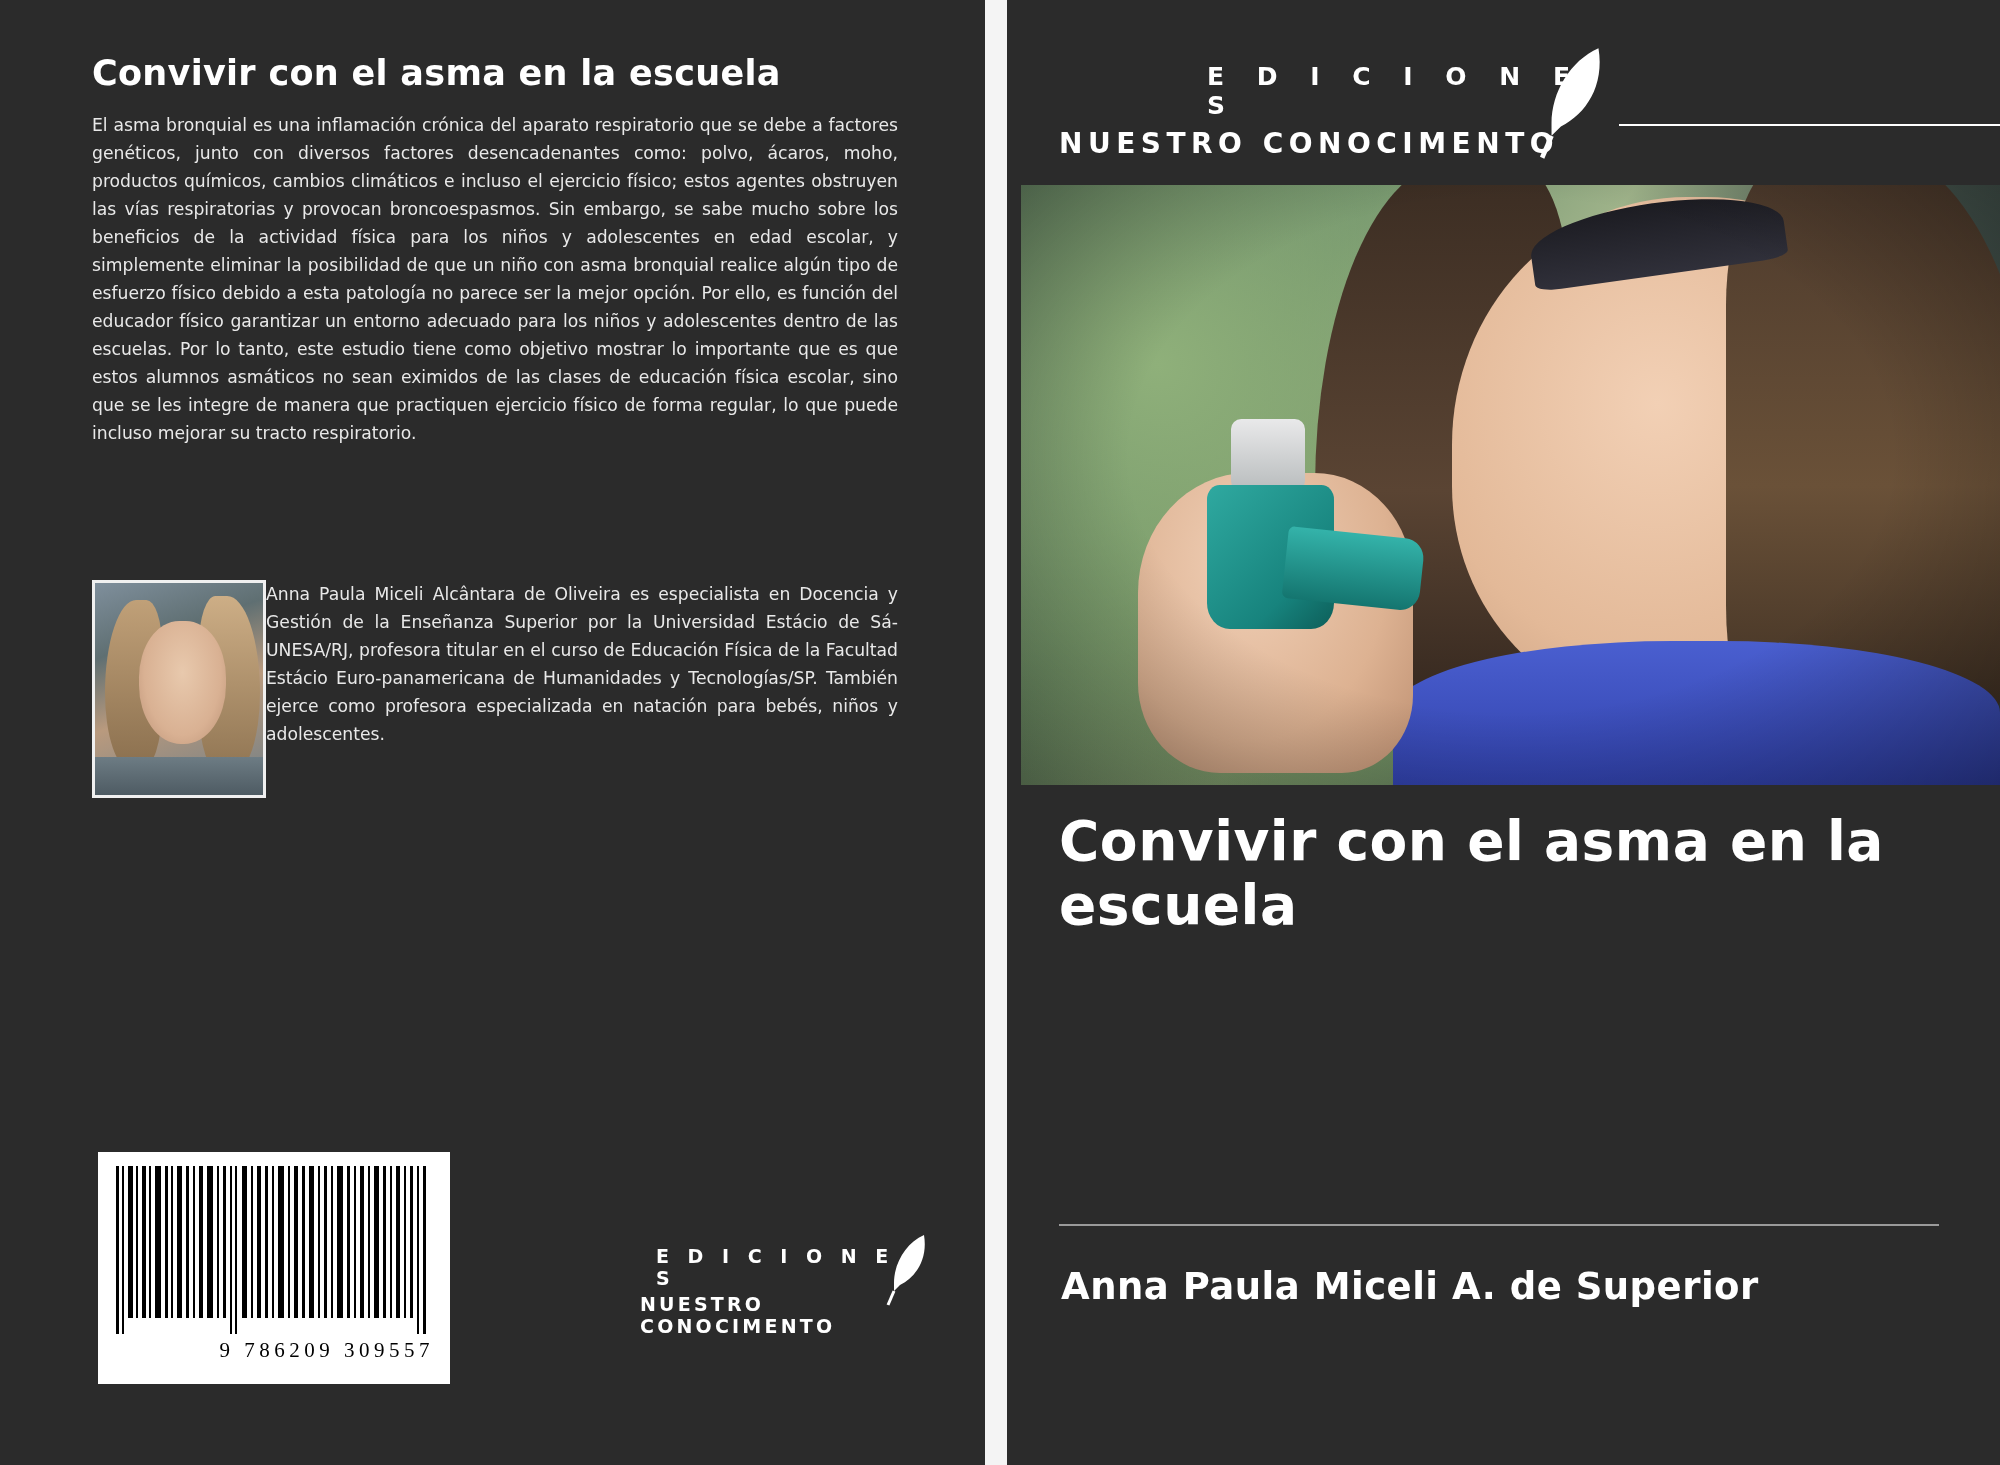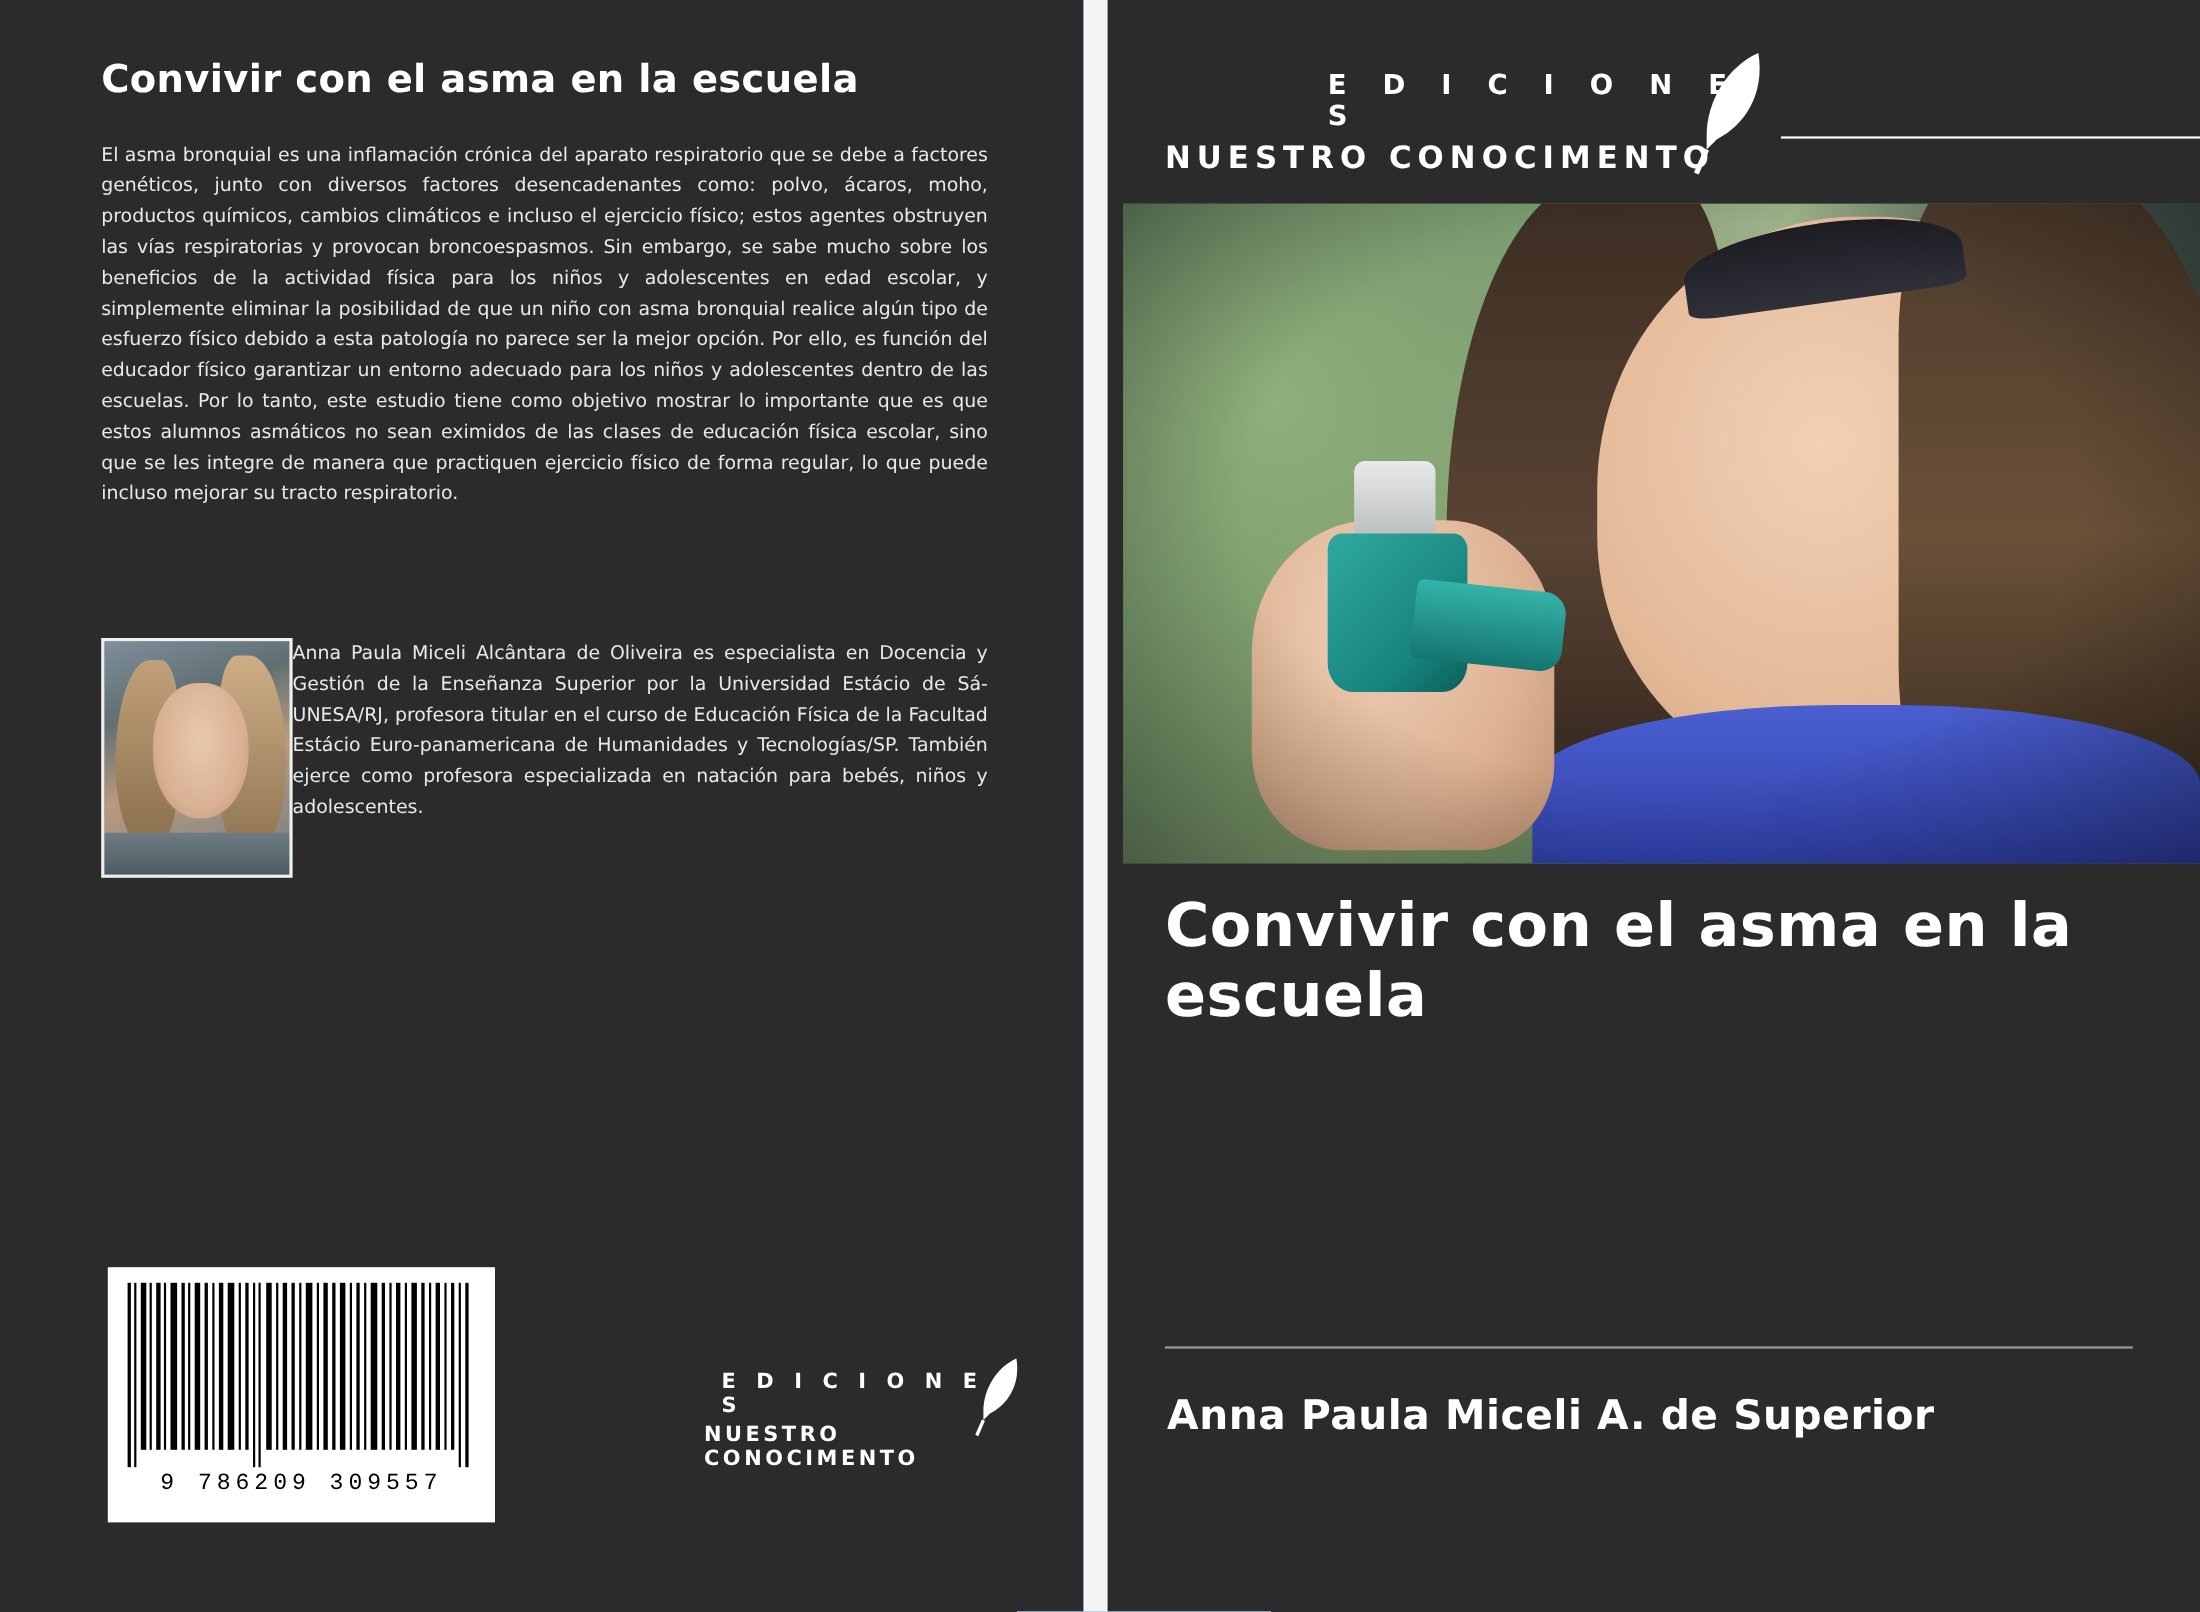--- a/index.html
+++ b/index.html
@@ -36,21 +36,21 @@
     width: 800px;
     color: #ffffff;
     font-size: 35px;
     font-weight: bold;
     letter-spacing: 0.3px;
     line-height: 1.2;
   }
   .back-blurb {
     position: absolute;
     left: 92px;
-    top: 127px;
+    top: 111px;
     width: 806px;
     color: #e9e9e9;
     font-size: 17.2px;
     line-height: 1.63;
     text-align: justify;
   }
   .author-block {
     position: absolute;
     left: 92px;
     top: 580px;
@@ -119,22 +119,22 @@
     background: #ffffff;
     padding: 14px 16px 8px 16px;
     box-sizing: border-box;
   }
   .barcode-bars {
     width: 100%;
     height: 168px;
     display: block;
   }
   .barcode-num {
-    text-align: center;
-    font-family: Liberation Mono, monospace;
+    text-align: right;
+    font-family: Liberation Serif, serif;
     font-size: 21px;
     letter-spacing: 4.5px;
     color: #000000;
     margin-top: 4px;
   }
   
   .pub-back {
     position: absolute;
     left: 640px;
     top: 1245px;

